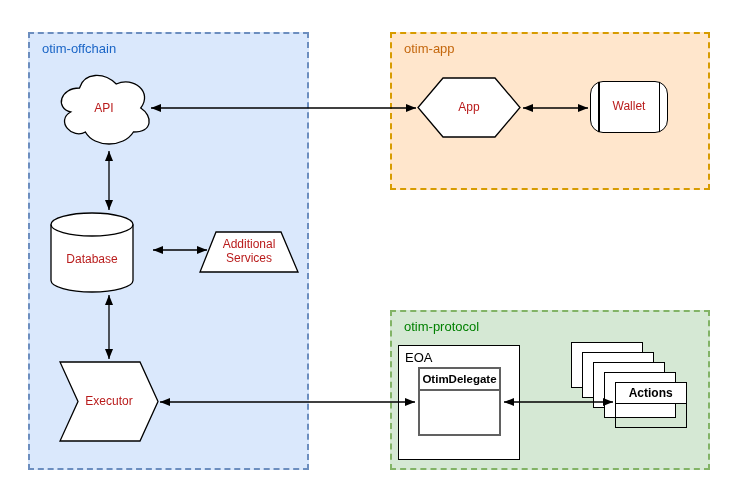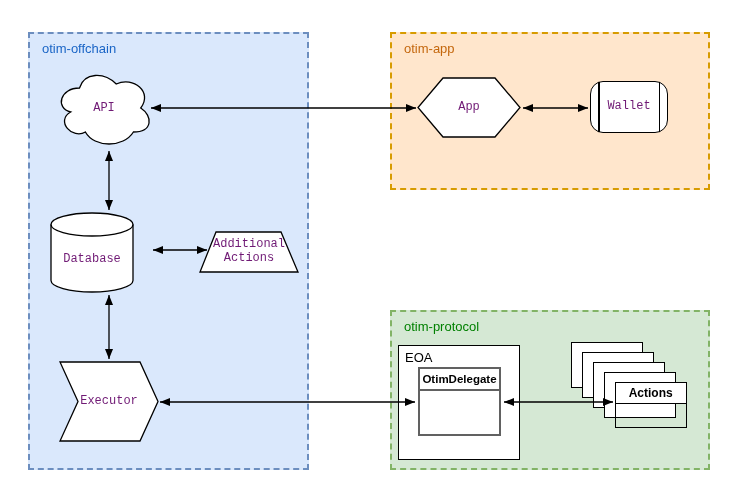--- a/index.html
+++ b/index.html
@@ -5,21 +5,21 @@
   html,body{margin:0;padding:0;background:#ffffff;font-family:"Liberation Sans",sans-serif;}
   .canvas{position:relative;width:740px;height:493px;background:#ffffff;overflow:hidden;}
 
   
   .container{position:absolute;border:2px dashed #999;box-sizing:border-box;}
   .clabel{position:absolute;top:7px;left:12px;font-size:13px;white-space:nowrap;}
 
   
   .node{position:absolute;}
   .node svg{display:block;}
-  .shape-label{position:absolute;left:0;top:0;right:0;bottom:0;display:flex;align-items:center;justify-content:center;font-size:12px;color:#701a75;text-align:center;line-height:1.15;pointer-events:none;font-family:Liberation Mono, monospace;}
+  .shape-label{position:absolute;left:0;top:0;right:0;bottom:0;display:flex;align-items:center;justify-content:center;font-size:12px;color:#b91c1c;text-align:center;line-height:1.15;pointer-events:none;}
 
   
   .wallet{box-sizing:border-box;border:1.5px solid #000;background:#fff;}
   .wallet .bar{position:absolute;top:0;bottom:0;width:1.5px;background:#000;}
   .wallet .bar.left{left:7px;}
   .wallet .bar.right{right:7px;}
 
   
   .eoa{box-sizing:border-box;border:1.5px solid #000;background:#fff;}
   .eoa-label{position:absolute;top:4px;left:6px;font-size:13px;color:#000;}
@@ -65,21 +65,21 @@
       <path d="M0,11.5 A41,11.5 0 0 1 82,11.5 L82,67.5 A41,11.5 0 0 1 0,67.5 Z" fill="#ffffff" stroke="#000000" stroke-width="1.3"></path>
       <path d="M0,11.5 A41,11.5 0 0 0 82,11.5" fill="none" stroke="#000000" stroke-width="1.3"></path>
     </svg>
     <div class="shape-label" style="padding-top:14px;">Database</div>
   </div>
 
   <div class="node" style="left:199px;top:231px;width:100px;height:42px;">
     <svg width="100" height="42" viewBox="-1 -1 100 42">
       <polygon points="16,0 81,0 98,40 0,40" fill="#ffffff" stroke="#000000" stroke-width="1.3"></polygon>
     </svg>
-    <div class="shape-label" style="padding:0 14px;">Additional Actions</div>
+    <div class="shape-label" style="padding:0 14px;">Additional Services</div>
   </div>
 
   <div class="node" style="left:59px;top:361px;width:100px;height:81px;">
     <svg width="100" height="81" viewBox="-1 -1 100 81">
       <polygon points="0,0 80,0 98,39.5 80,79 0,79 18,39.5" fill="#ffffff" stroke="#000000" stroke-width="1.3"></polygon>
     </svg>
     <div class="shape-label">Executor</div>
   </div>
 
   <div class="node" style="left:417px;top:77px;width:104px;height:61px;">

